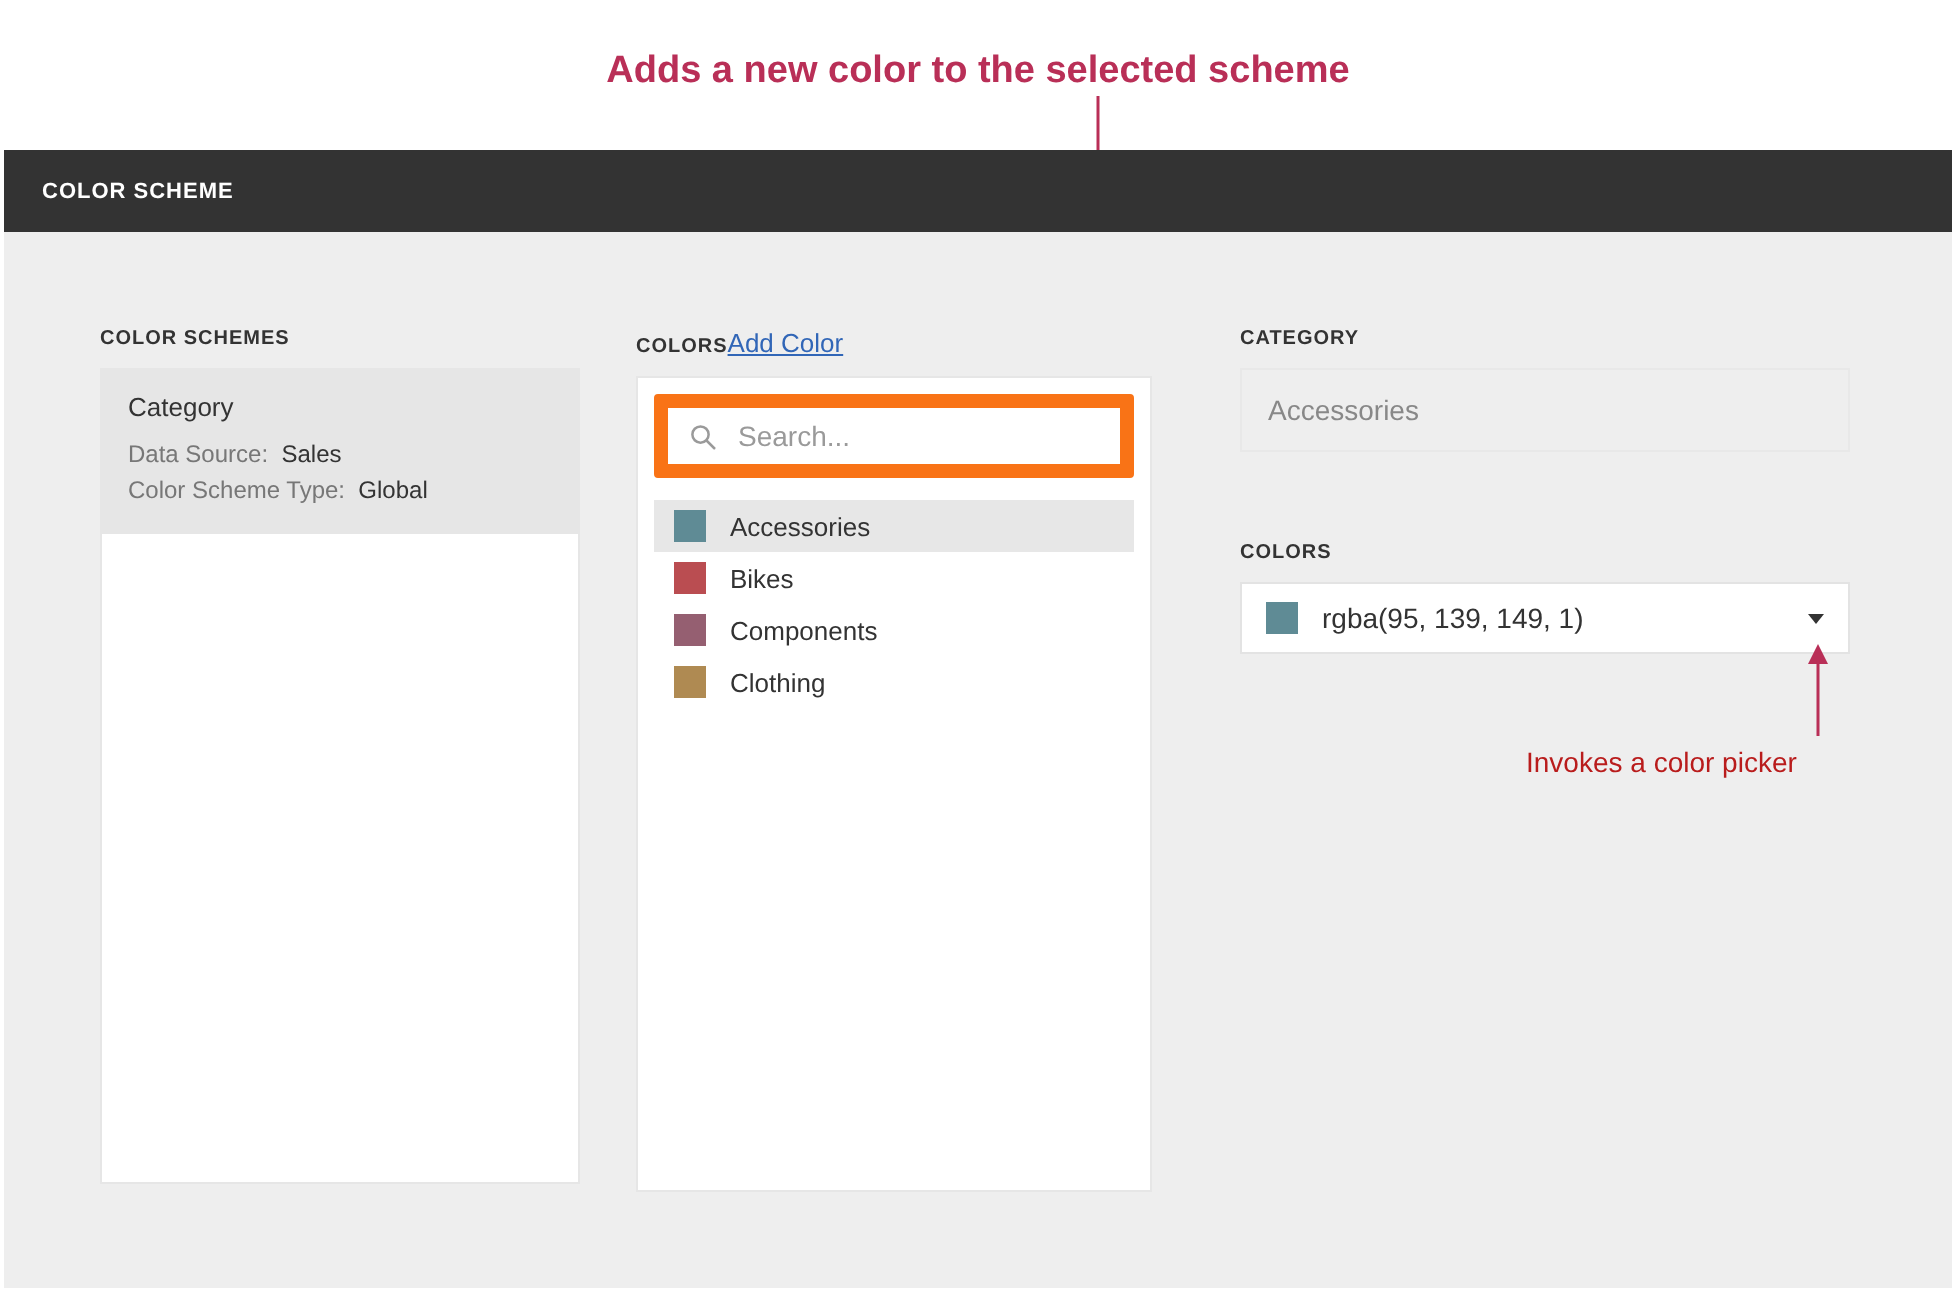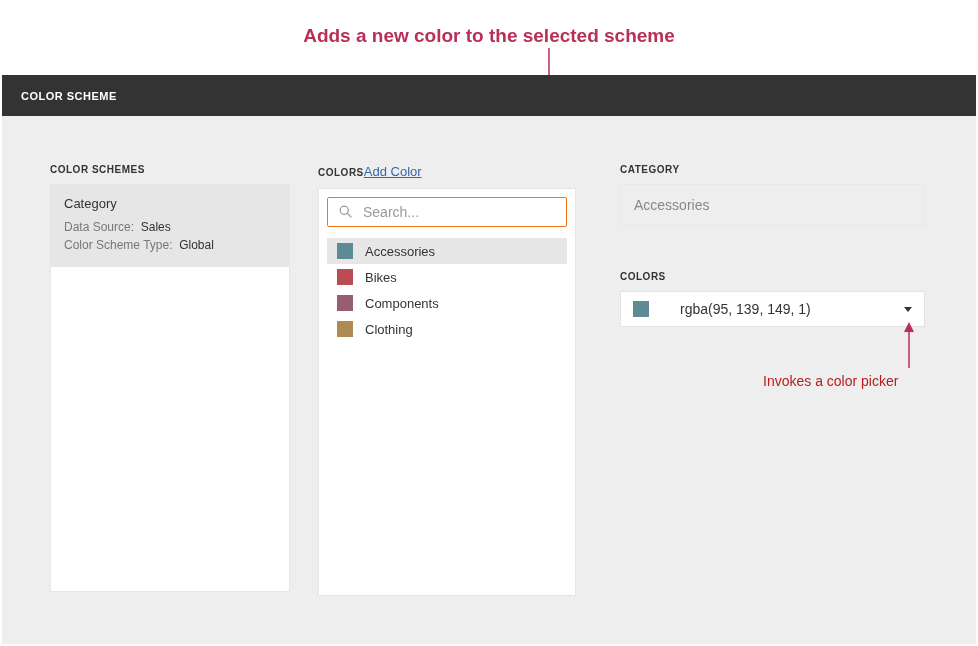--- a/index.html
+++ b/index.html
@@ -127,24 +127,24 @@
     .scheme-meta {
       font-size: 12px;
       color: #777777;
       padding: 0 13px 12px 13px;
       line-height: 1.5;
     }
     .scheme-meta .meta-val {
       color: #333333;
     }
     .search-wrap {
-      border: 1px solid #f97316;
+      border: 7px solid #f97316;
       background: #ffffff;
       display: flex;
-      align-items: flex-start;
+      align-items: center;
       padding: 6px 10px;
       margin-bottom: 11px;
       border-radius: 2px;
     }
     .search-icon-svg {
       flex-shrink: 0;
       margin-right: 10px;
     }
     .search-input {
       border: none;
@@ -192,21 +192,20 @@
       margin-top: 45px;
     }
     .color-select {
       width: 100%;
       background: #ffffff;
       border: 1px solid #e3e3e3;
       padding: 9px 12px;
       display: flex;
       align-items: center;
       cursor: pointer;
-      gap: 19px;
     }
     .color-select .swatch {
       margin-right: 12px;
     }
     .color-select-text {
       flex: 1;
       font-size: 14px;
       color: #333333;
     }
     .caret {

